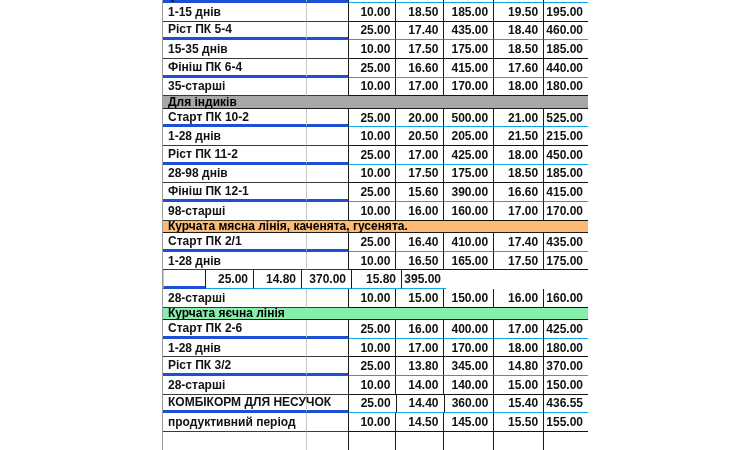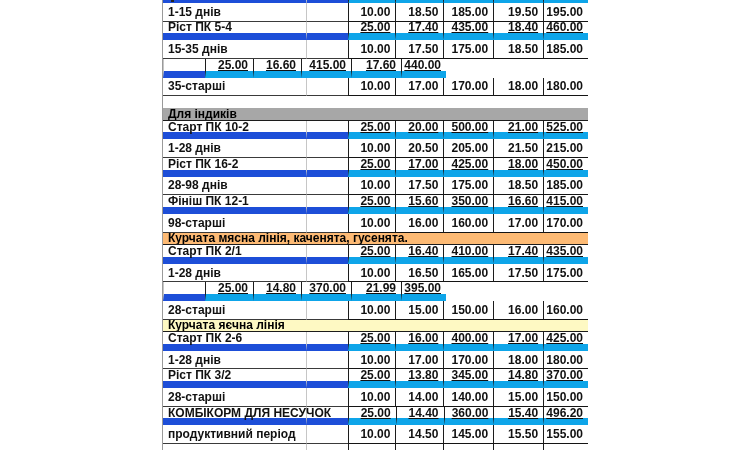--- a/index.html
+++ b/index.html
@@ -22,22 +22,22 @@
     font-size:12px;font-weight:bold;color:#111;white-space:nowrap;
   }
   .c-label{width:143px;padding-left:5px;overflow:visible;position:relative;z-index:2;}
   .c-spacer{width:42px;border-left:1px solid #c6c6c6;}
   .c-num{justify-content:flex-end;padding-right:5px;border-left:1px solid #1c1c1c;
          font-size:12px;letter-spacing:0;}
   .c-n1{width:48px;}.c-n2{width:48px;}.c-n3{width:50px;}.c-n4{width:50px;}.c-n5{width:45px;text-align:center;}
   
   .sep-dark  .c-label,.sep-dark  .c-spacer{border-bottom:1px solid #3a3a3a;}
   .sep-dark  .c-num{border-bottom:1px solid #141414;}
-  .sep-light .c-label,.sep-light .c-spacer{border-bottom:7px solid #1d4ed8;}
-  .sep-light .c-num{border-bottom:7px solid #0ea5e9;text-decoration:underline;}
+  .sep-light .c-label,.sep-light .c-spacer{border-bottom:3px solid #1d4ed8;}
+  .sep-light .c-num{border-bottom:1px solid #0ea5e9;}
   .section-band{
     height:12.5px;flex:0 0 auto;background:#a7a7a7;box-sizing:border-box;
     border-bottom:1px solid #1c1c1c;display:flex;align-items:center;
     padding-left:5px;font-size:12px;font-weight:bold;color:#000;
     overflow:hidden;white-space:nowrap;
   }
   .frag{position:absolute;left:8px;top:0;width:3px;height:2px;background:#222;}
 </style>
 </head>
 <body>
@@ -76,57 +76,58 @@
       <div class="row data sep-dark">
         <div class="cell c-label">15-35 днів</div>
         <div class="cell c-spacer"></div>
         <div class="cell c-num c-n1">10.00</div>
         <div class="cell c-num c-n2">17.50</div>
         <div class="cell c-num c-n3">175.00</div>
         <div class="cell c-num c-n4">18.50</div>
         <div class="cell c-num c-n5">185.00</div>
       </div>
       <div class="row data sep-light">
+        <div class="cell c-label">Фініш ПК 6-4</div>
         <div class="cell c-spacer"></div>
         <div class="cell c-num c-n1">25.00</div>
         <div class="cell c-num c-n2">16.60</div>
         <div class="cell c-num c-n3">415.00</div>
         <div class="cell c-num c-n4">17.60</div>
         <div class="cell c-num c-n5">440.00</div>
       </div>
       <div class="row data sep-dark">
         <div class="cell c-label">35-старші</div>
         <div class="cell c-spacer"></div>
         <div class="cell c-num c-n1">10.00</div>
         <div class="cell c-num c-n2">17.00</div>
         <div class="cell c-num c-n3">170.00</div>
         <div class="cell c-num c-n4">18.00</div>
         <div class="cell c-num c-n5">180.00</div>
       </div>
-      <div class="section-band" style="background: rgb(167, 167, 167); margin-top: 12px;">Для індиків</div>
+      <div class="section-band" style="background: rgb(167, 167, 167);">Для індиків</div>
       <div class="row data sep-light">
         <div class="cell c-label">Старт ПК 10-2</div>
         <div class="cell c-spacer"></div>
         <div class="cell c-num c-n1">25.00</div>
         <div class="cell c-num c-n2">20.00</div>
         <div class="cell c-num c-n3">500.00</div>
         <div class="cell c-num c-n4">21.00</div>
         <div class="cell c-num c-n5">525.00</div>
       </div>
       <div class="row data sep-dark">
         <div class="cell c-label">1-28 днів</div>
         <div class="cell c-spacer"></div>
         <div class="cell c-num c-n1">10.00</div>
         <div class="cell c-num c-n2">20.50</div>
         <div class="cell c-num c-n3">205.00</div>
         <div class="cell c-num c-n4">21.50</div>
         <div class="cell c-num c-n5">215.00</div>
       </div>
       <div class="row data sep-light">
-        <div class="cell c-label">Ріст ПК 16-2</div>
+        <div class="cell c-label">Ріст ПК 11-2</div>
         <div class="cell c-spacer"></div>
         <div class="cell c-num c-n1">25.00</div>
         <div class="cell c-num c-n2">17.00</div>
         <div class="cell c-num c-n3">425.00</div>
         <div class="cell c-num c-n4">18.00</div>
         <div class="cell c-num c-n5">450.00</div>
       </div>
       <div class="row data sep-dark">
         <div class="cell c-label">28-98 днів</div>
         <div class="cell c-spacer"></div>
@@ -134,21 +135,21 @@
         <div class="cell c-num c-n2">17.50</div>
         <div class="cell c-num c-n3">175.00</div>
         <div class="cell c-num c-n4">18.50</div>
         <div class="cell c-num c-n5">185.00</div>
       </div>
       <div class="row data sep-light">
         <div class="cell c-label">Фініш ПК 12-1</div>
         <div class="cell c-spacer"></div>
         <div class="cell c-num c-n1">25.00</div>
         <div class="cell c-num c-n2">15.60</div>
-        <div class="cell c-num c-n3">350.00</div>
+        <div class="cell c-num c-n3">390.00</div>
         <div class="cell c-num c-n4">16.60</div>
         <div class="cell c-num c-n5">415.00</div>
       </div>
       <div class="row data sep-dark">
         <div class="cell c-label">98-старші</div>
         <div class="cell c-spacer"></div>
         <div class="cell c-num c-n1">10.00</div>
         <div class="cell c-num c-n2">16.00</div>
         <div class="cell c-num c-n3">160.00</div>
         <div class="cell c-num c-n4">17.00</div>
@@ -171,33 +172,33 @@
         <div class="cell c-num c-n2">16.50</div>
         <div class="cell c-num c-n3">165.00</div>
         <div class="cell c-num c-n4">17.50</div>
         <div class="cell c-num c-n5">175.00</div>
       </div>
       <div class="row data sep-light">
         <div class="cell c-spacer"></div>
         <div class="cell c-num c-n1">25.00</div>
         <div class="cell c-num c-n2">14.80</div>
         <div class="cell c-num c-n3">370.00</div>
-        <div class="cell c-num c-n4">21.99</div>
+        <div class="cell c-num c-n4">15.80</div>
         <div class="cell c-num c-n5">395.00</div>
       </div>
       <div class="row data sep-dark">
         <div class="cell c-label">28-старші</div>
         <div class="cell c-spacer"></div>
         <div class="cell c-num c-n1">10.00</div>
         <div class="cell c-num c-n2">15.00</div>
         <div class="cell c-num c-n3">150.00</div>
         <div class="cell c-num c-n4">16.00</div>
         <div class="cell c-num c-n5">160.00</div>
       </div>
-      <div class="section-band" style="background: #fef9c3;">Курчата яєчна лінія</div>
+      <div class="section-band" style="background: #86efac;">Курчата яєчна лінія</div>
       <div class="row data sep-light">
         <div class="cell c-label">Старт ПК 2-6</div>
         <div class="cell c-spacer"></div>
         <div class="cell c-num c-n1">25.00</div>
         <div class="cell c-num c-n2">16.00</div>
         <div class="cell c-num c-n3">400.00</div>
         <div class="cell c-num c-n4">17.00</div>
         <div class="cell c-num c-n5">425.00</div>
       </div>
       <div class="row data sep-dark">
@@ -227,21 +228,21 @@
         <div class="cell c-num c-n4">15.00</div>
         <div class="cell c-num c-n5">150.00</div>
       </div>
       <div class="row data sep-light">
         <div class="cell c-label">КОМБІКОРМ ДЛЯ НЕСУЧОК</div>
         <div class="cell c-spacer"></div>
         <div class="cell c-num c-n1">25.00</div>
         <div class="cell c-num c-n2">14.40</div>
         <div class="cell c-num c-n3">360.00</div>
         <div class="cell c-num c-n4">15.40</div>
-        <div class="cell c-num c-n5">496.20</div>
+        <div class="cell c-num c-n5">436.55</div>
       </div>
       <div class="row data sep-dark">
         <div class="cell c-label">продуктивний період</div>
         <div class="cell c-spacer"></div>
         <div class="cell c-num c-n1">10.00</div>
         <div class="cell c-num c-n2">14.50</div>
         <div class="cell c-num c-n3">145.00</div>
         <div class="cell c-num c-n4">15.50</div>
         <div class="cell c-num c-n5">155.00</div>
       </div>

